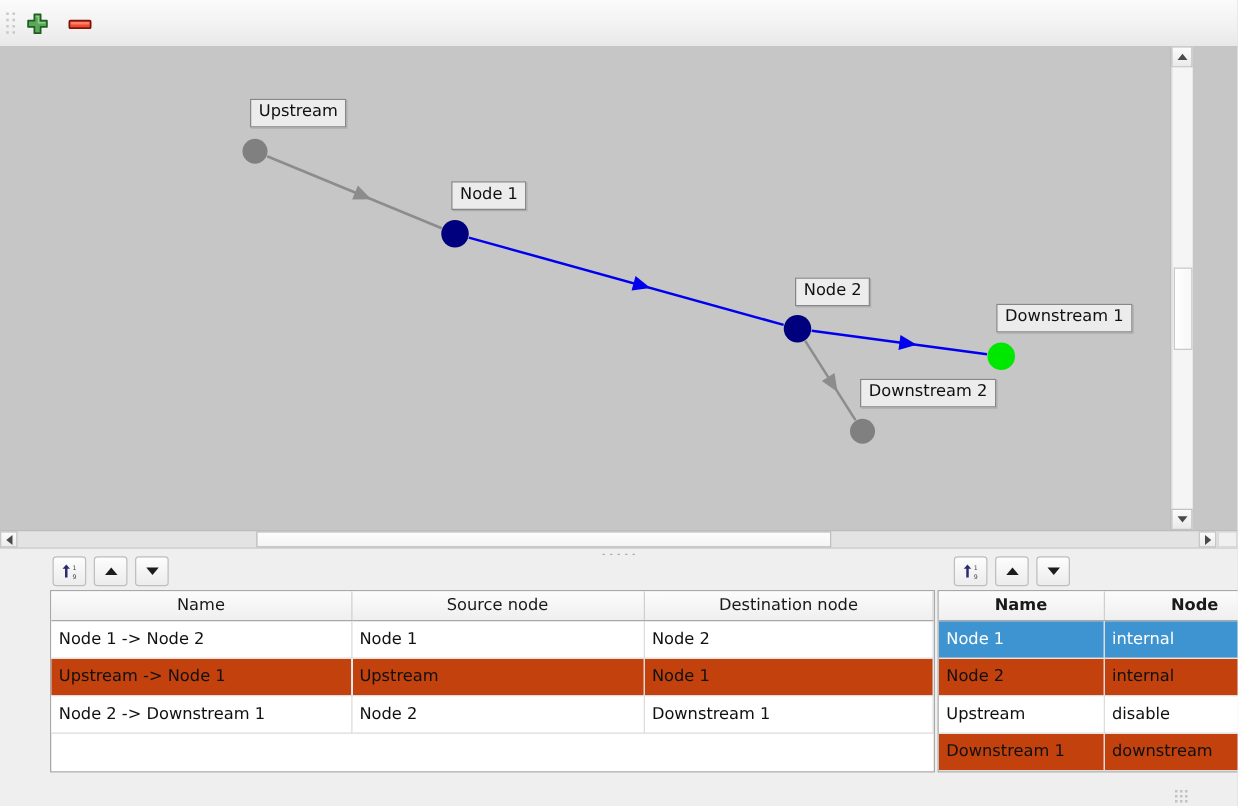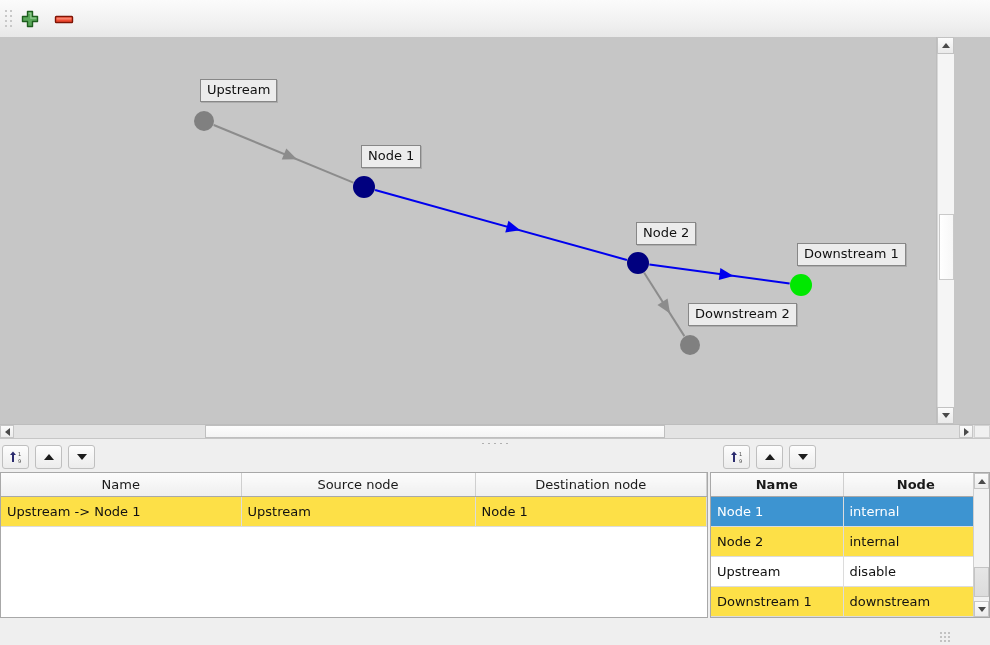--- a/index.html
+++ b/index.html
@@ -100,21 +100,21 @@
   .splitter {
     position: absolute; left: 0; top: 439px; width: 990px; height: 9px;
     background: #efefef;
     display: flex; align-items: center; justify-content: center;
     cursor: row-resize;
   }
   .splitter .dots { display: flex; gap: 4px; }
   .splitter .dots i { width: 2px; height: 2px; background: #b0b0b0; display: block; }
 
   
-  .pane { position: absolute; top: 444px; }
+  .pane { position: absolute; top: 444px; padding-left: 40px; }
   .pane-left  { left: 0;   width: 708px; }
   .pane-right { left: 710px; width: 280px; }
 
   .mini-toolbar {
     height: 26px; display: flex; align-items: center; gap: 6px;
     padding-left: 2px; background: #efefef;
   }
   .pane-right .mini-toolbar { padding-left: 13px; }
   .mt-btn {
     width: 27px; height: 24px;
@@ -145,21 +145,21 @@
   }
   .pane-right table.grid th { font-weight: bold; }
   table.grid td {
     border-right: 1px solid #dcdcdc;
     border-bottom: 1px solid #dcdcdc;
     font-size: 13px; color: #111;
     height: 29px; padding: 0 6px; text-align: left;
     white-space: nowrap; overflow: hidden;
   }
   table.grid tr.odd  td { background: #ffffff; }
-  table.grid tr.even td { background: #fde047; }
+  table.grid tr.even td { background: #c2410c; }
   table.grid tr.selected td { background: #3d94d1; color: #ffffff; }
 
   .pane-right .table-box .rscroll {
     position: absolute; right: 0; top: 0; width: 16px; height: 144px;
     background: #f2f2f2; border-left: 1px solid #cfcfcf; box-sizing: border-box;
   }
   .pane-right .rscroll .sb-btn {
     position: absolute; left: 0; width: 15px; height: 16px;
     background: linear-gradient(to bottom,#fbfbfb,#ebebeb);
     border: 1px solid #c4c4c4; box-sizing: border-box;
@@ -309,24 +309,34 @@
             <col>
           </colgroup>
         <thead>
             <tr id="conn-head">
               <th>Name</th>
               <th>Source node</th>
               <th>Destination node</th>
             </tr>
           </thead>
         <tbody id="conn-body">
+            <tr class="odd">
+              <td>Node 1 -&gt; Node 2</td>
+              <td>Node 1</td>
+              <td>Node 2</td>
+            </tr>
             <tr class="even">
               <td>Upstream -&gt; Node 1</td>
               <td>Upstream</td>
               <td>Node 1</td>
+            </tr>
+            <tr class="odd">
+              <td>Node 2 -&gt; Downstream 1</td>
+              <td>Node 2</td>
+              <td>Downstream 1</td>
             </tr>
           </tbody>
       </table>
     </div>
   </div>
 
   <div class="pane pane-right">
     <div class="mini-toolbar">
       <div class="mt-btn">
         <svg width="16" height="16" viewBox="0 0 16 16">

